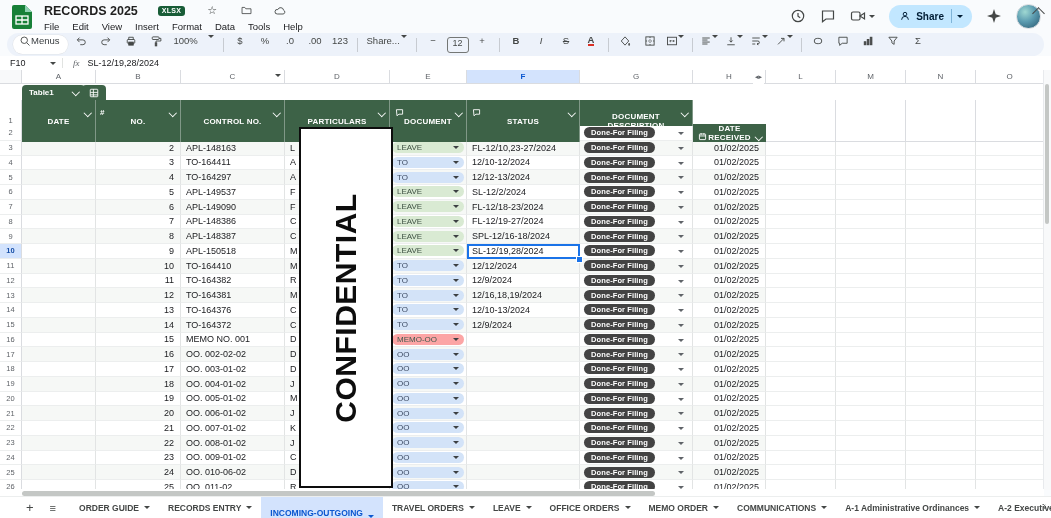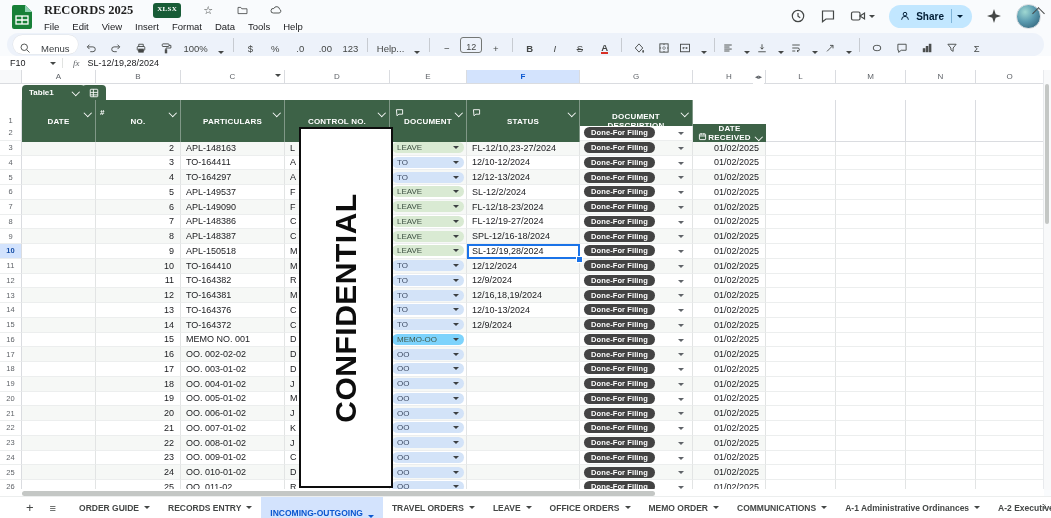--- a/index.html
+++ b/index.html
@@ -2,35 +2,35 @@
 <html><head>
 <meta charset="utf-8">
 <style>
   html,body{margin:0;padding:0;background:#fff;}
   #app{position:relative;width:1051px;height:518px;overflow:hidden;
        font-family:"Liberation Sans","DejaVu Sans",sans-serif;color:#202124;background:#f9fbfd;}
   
   #titlebar{position:absolute;left:0;top:0;width:100%;height:32px;background:#f9fbfd;}
   #logo{position:absolute;left:12px;top:5px;width:20px;height:24px;}
   #title-block{position:absolute;left:44px;top:3px;}
-  #title-row{display:flex;gap:20px;height:15px;font-family:Liberation Serif, serif;}
+  #title-row{display:flex;align-items:center;gap:20px;height:15px;}
   #doc-title{font-size:12.5px;font-weight:bold;color:#1f1f1f;}
   #xlsx-badge{background:#185c37;color:#fff;font-size:7px;font-weight:bold;border-radius:3px;padding:1.5px 4px;letter-spacing:.3px;}
   .t-ico{width:14px;height:14px;display:flex;align-items:center;justify-content:center;color:#444746;font-size:11px;}
   #menu-row{display:flex;gap:13px;margin-top:3px;font-size:9.5px;color:#202124;}
   .menu-item{cursor:default;}
   #tb-right{position:absolute;right:10px;top:4px;display:flex;align-items:center;gap:14px;height:24px;}
   .tb-ricon{width:16px;height:16px;color:#444746;}
   #share-pill{display:flex;align-items:center;gap:5px;background:#c2e7ff;border-radius:13px;height:23px;padding:0 9px 0 10px;color:#001d35;}
   #share-pill .lbl{font-size:10px;font-weight:bold;}
   #share-div{width:1px;height:14px;background:#7fb4d8;margin-left:2px;}
   #avatar{width:23px;height:23px;border-radius:50%;background:radial-gradient(circle at 35% 30%,#9fd8d2 0%,#5b9bb0 45%,#27566e 100%);border:1px solid #d8dce0;}
   
   #toolbar{position:absolute;left:7px;right:7px;top:33px;height:23px;background:#edf2fa;border-radius:12px;display:flex;align-items:center;padding:0 6px;gap:2px;}
-  .tbtn{height:19px;min-width:19px;display:flex;align-items:flex-end;justify-content:center;gap:10px;border-radius:4px;color:#444746;font-size:9.5px;padding:0 2px;}
+  .tbtn{height:19px;min-width:19px;display:flex;align-items:flex-start;justify-content:center;gap:0;border-radius:4px;color:#444746;font-size:9.5px;padding:0 2px;}
   .tbtn svg{width:12px;height:12px;}
   .tbtn.pill{background:#fff;border-radius:10px;padding:0 8px 0 6px;color:#3c4043;box-shadow:0 0 0 .5px #e0e3e7;}
   .tbtn.boxed{border:1px solid #747775;border-radius:3px;min-width:16px;height:14px;font-size:9px;}
   .tbtn.wide{min-width:40px;justify-content:space-between;padding:0 4px;}
   .tsep{width:1px;height:14px;background:#c7cbd1;margin:0 3px;}
   .tri{width:0;height:0;border-left:3px solid transparent;border-right:3px solid transparent;border-top:3.5px solid #444746;}
   .bB{font-weight:bold;} .bI{font-style:italic;} .bS{text-decoration:line-through;}
   .bU{border-bottom:2.5px solid #d93025;line-height:9px;padding-bottom:0px;font-weight:bold;}
   #tb-collapse{position:absolute;right:8px;width:8px;height:8px;border-left:1.4px solid #444746;border-top:1.4px solid #444746;transform:rotate(45deg);top:9px;}
   
@@ -69,21 +69,21 @@
   .drow{height:14.76px;}
   .dcell{border-right:1px solid #e2e4e4;border-bottom:1px solid #eceeee;font-size:9px;display:flex;align-items:center;overflow:hidden;white-space:nowrap;background:#fff;box-sizing:border-box;}
   .drow.band .dcell.tcol{background:#f6f8f6;}
   .dcell.rowhdr{justify-content:center;font-size:7.5px;color:#5f6368;border-right:1px solid #dadce0;background:#fff;}
   .dcell.rowhdr.active{background:#d3e3fd;color:#174ea6;font-weight:bold;}
   .dcell.r{justify-content:flex-end;padding-right:6px;}
   .dcell.l{padding-left:5px;}
   .chip{height:11px;border-radius:6px;display:flex;align-items:center;flex:1;margin:0 2px;padding:0 5px;font-size:8px;justify-content:space-between;}
   .chip.green{background:#d9ead3;color:#3f5243;}
   .chip.blue{background:#d3e3f8;color:#3c4a63;}
-  .chip.mint{background:#7dd3fc;color:#3f5a4d;}
+  .chip.mint{background:#fca5a5;color:#3f5a4d;}
   .ctri{width:0;height:0;border-left:3px solid transparent;border-right:3px solid transparent;border-top:3.5px solid #3c4043;}
   .status-chip{background:#434343;color:#fff;border-radius:7px;font-size:7.5px;font-weight:bold;padding:1px 7px;margin-left:4px;letter-spacing:.1px;}
   .scell{position:relative;}
   .scell .ctri{position:absolute;right:8px;top:6px;border-top-color:#5f6368;}
   
   #sel-box{position:absolute;left:467px;top:244px;width:113px;height:15px;border:2px solid #1a73e8;box-sizing:border-box;z-index:4;pointer-events:none;}
   #fill-handle{position:absolute;left:576px;top:256px;width:5px;height:5px;background:#1a73e8;border:1px solid #fff;z-index:5;}
   
   #confidential{position:absolute;left:299px;top:127px;width:94px;height:361px;background:#fff;border:2px solid #0d0d0d;z-index:6;
                 display:flex;align-items:center;justify-content:center;box-sizing:border-box;}
@@ -243,21 +243,21 @@
         <span>.0</span>
       </div>
       <div class="tbtn">
         <span>.00</span>
       </div>
       <div class="tbtn">
         <span>123</span>
       </div>
       <div class="tsep"></div>
       <div class="tbtn wide">
-        <span>Help...</span>
+        <span>Share...</span>
         <span class="tri"></span>
       </div>
       <div class="tsep"></div>
       <div class="tbtn">
         <span>−</span>
       </div>
       <div class="tbtn boxed">
         <span>12</span>
       </div>
       <div class="tbtn">
@@ -419,25 +419,25 @@
         <div class="hcell">
           <span style="max-width: 80%;">DATE</span>
           <span class="hchev"></span>
         </div>
         <div class="hcell">
           <span class="hprefix">#</span>
           <span style="max-width: 80%;">NO.</span>
           <span class="hchev"></span>
         </div>
         <div class="hcell">
+          <span style="max-width: 80%;">CONTROL NO.</span>
+          <span class="hchev"></span>
+        </div>
+        <div class="hcell">
           <span style="max-width: 80%;">PARTICULARS</span>
-          <span class="hchev"></span>
-        </div>
-        <div class="hcell">
-          <span style="max-width: 80%;">CONTROL NO.</span>
           <span class="hchev"></span>
         </div>
         <div class="hcell">
           <span class="hicon">
             <svg viewBox="0 0 16 16" fill="none" stroke="#fff" stroke-width="1.6">
               <path d="M2.5 3h11v8H7l-3.5 2.8z"></path>
             </svg>
           </span>
           <span style="max-width: 80%; text-align: center;">DOCUMENT</span>
           <span class="hchev"></span>
@@ -997,21 +997,21 @@
           <div class="dcell r tcol">01/02/2025</div>
           <div class="dcell "></div>
           <div class="dcell "></div>
           <div class="dcell "></div>
           <div class="dcell "></div>
         </div>
         <div class="grow drow band">
           <div class="dcell rowhdr">25</div>
           <div class="dcell r tcol"></div>
           <div class="dcell r tcol">24</div>
-          <div class="dcell l tcol">OO. 010-01-02</div>
+          <div class="dcell l tcol">OO. 010-06-02</div>
           <div class="dcell l tcol">D</div>
           <div class="dcell tcol">
             <span class="chip blue">
               <span>OO</span>
               <span class="ctri"></span>
             </span>
           </div>
           <div class="dcell l tcol"></div>
           <div class="dcell scell tcol">
             <span class="status-chip">Done-For Filing</span>

